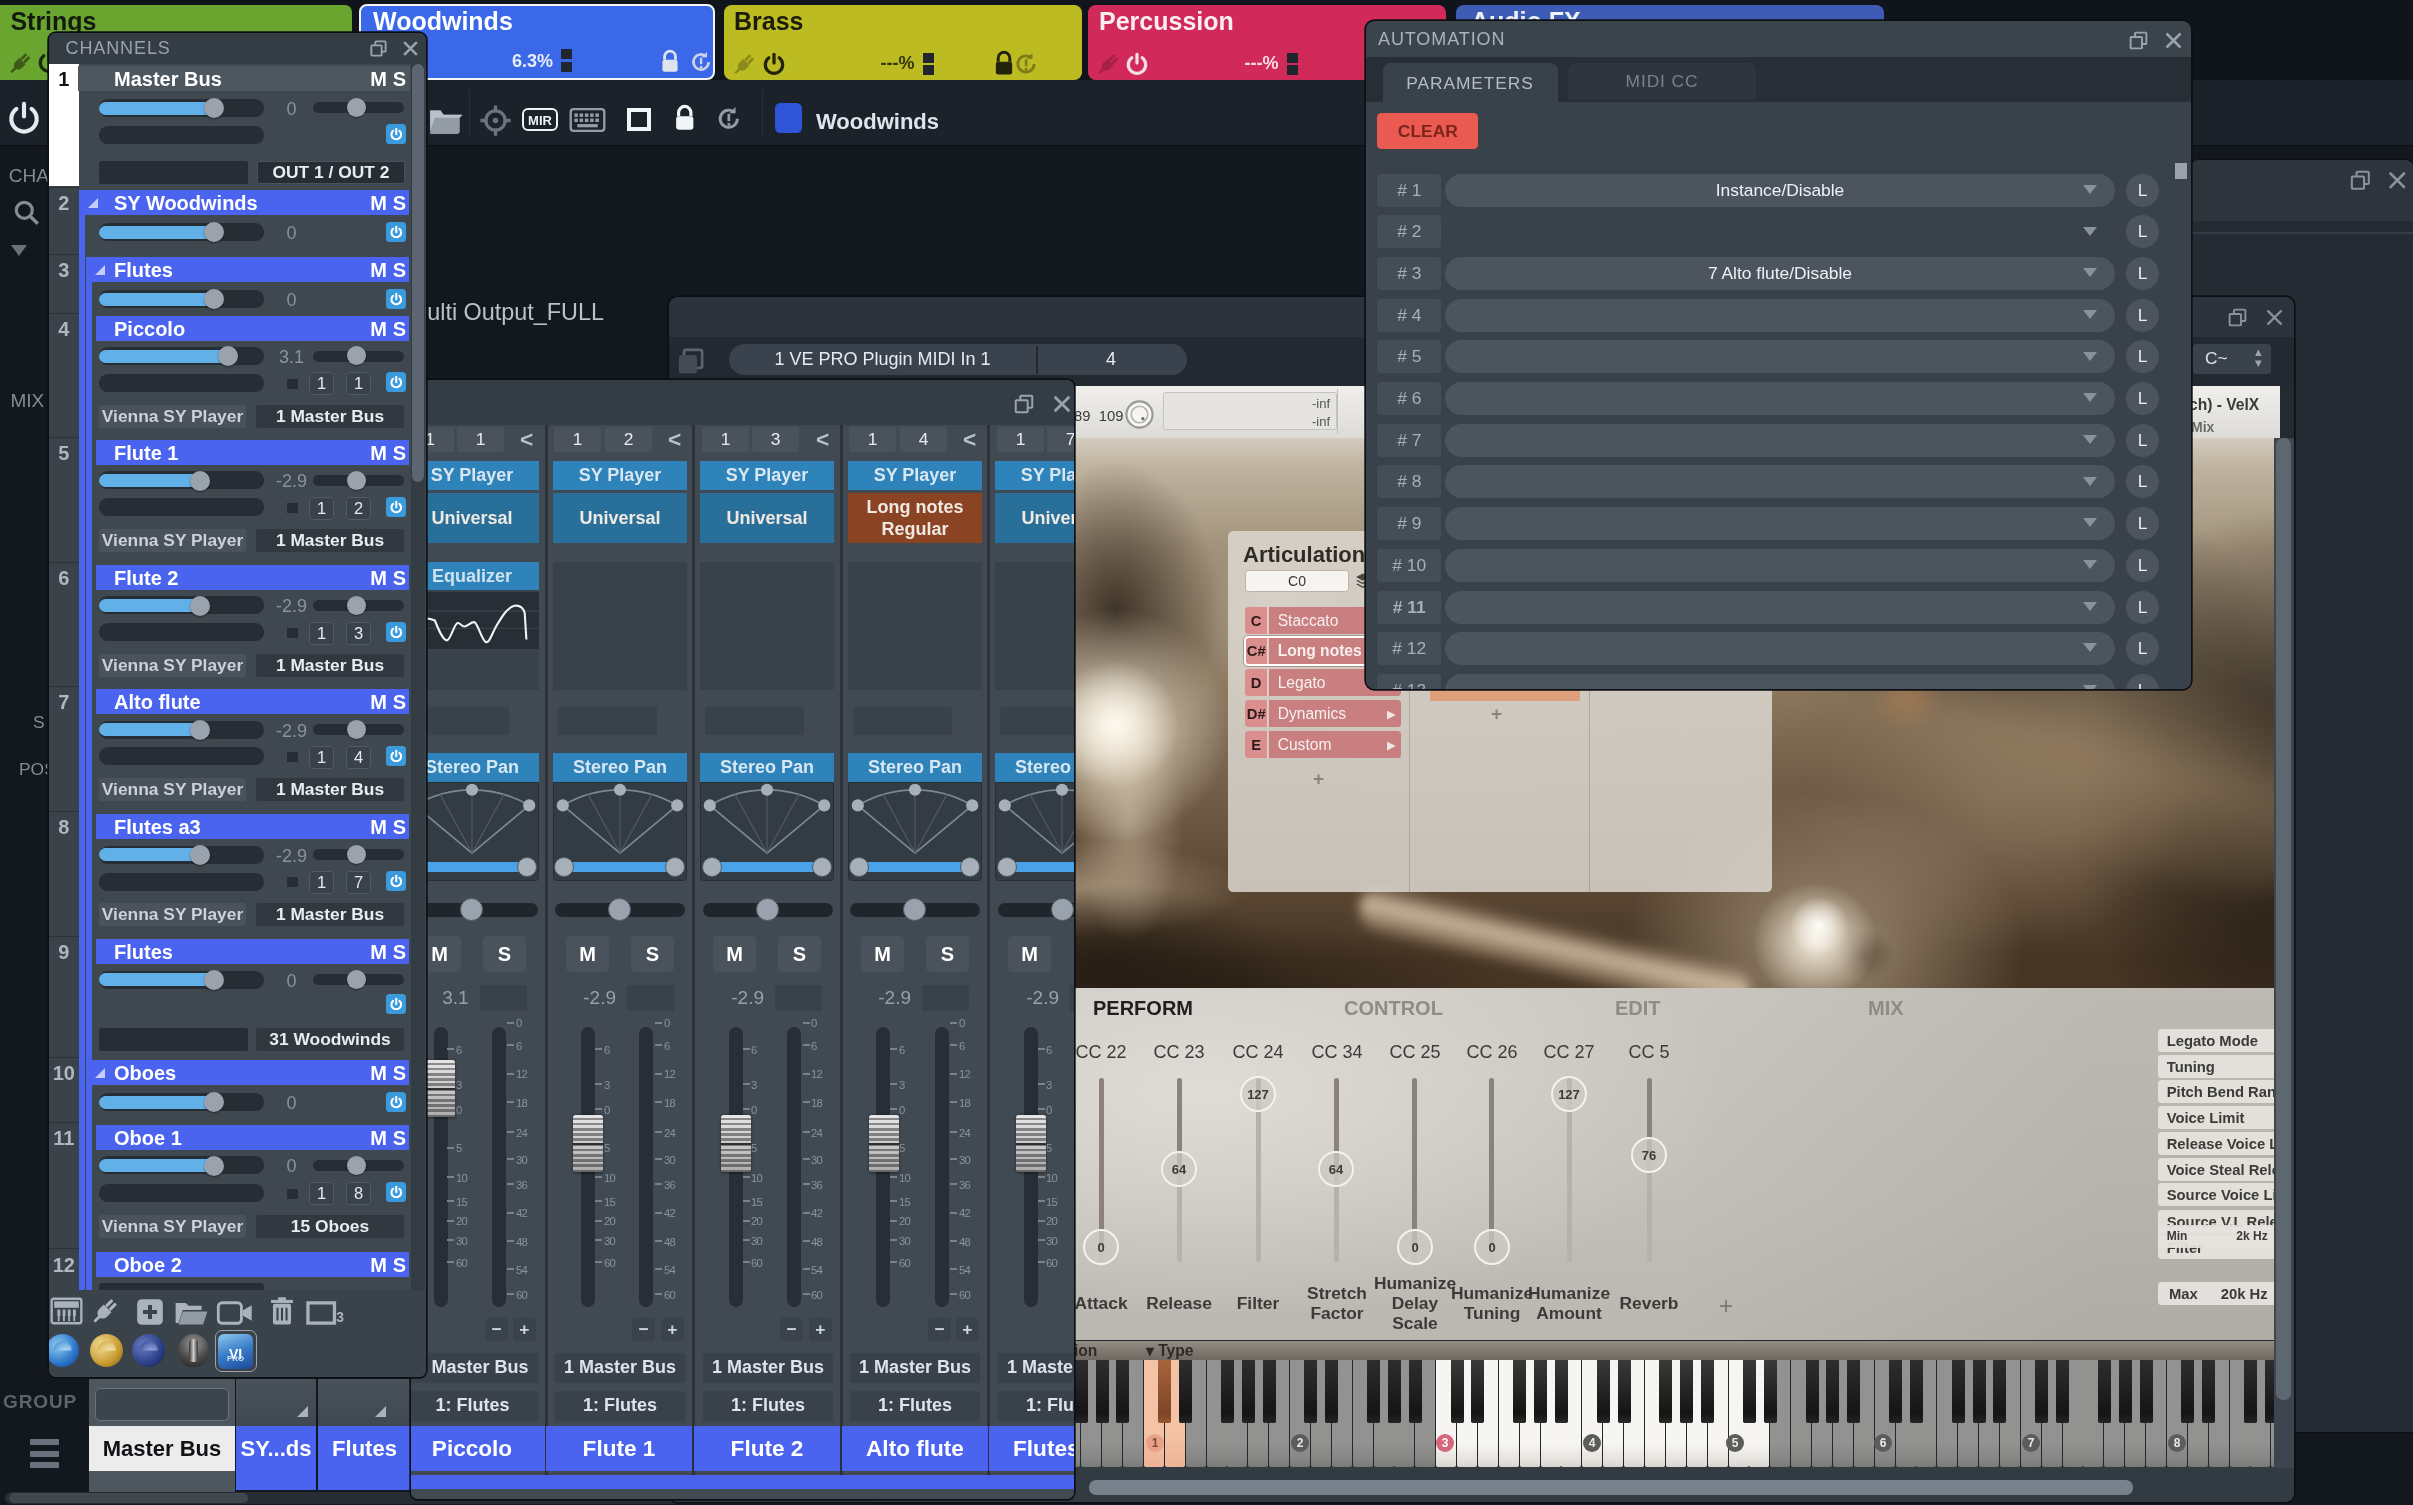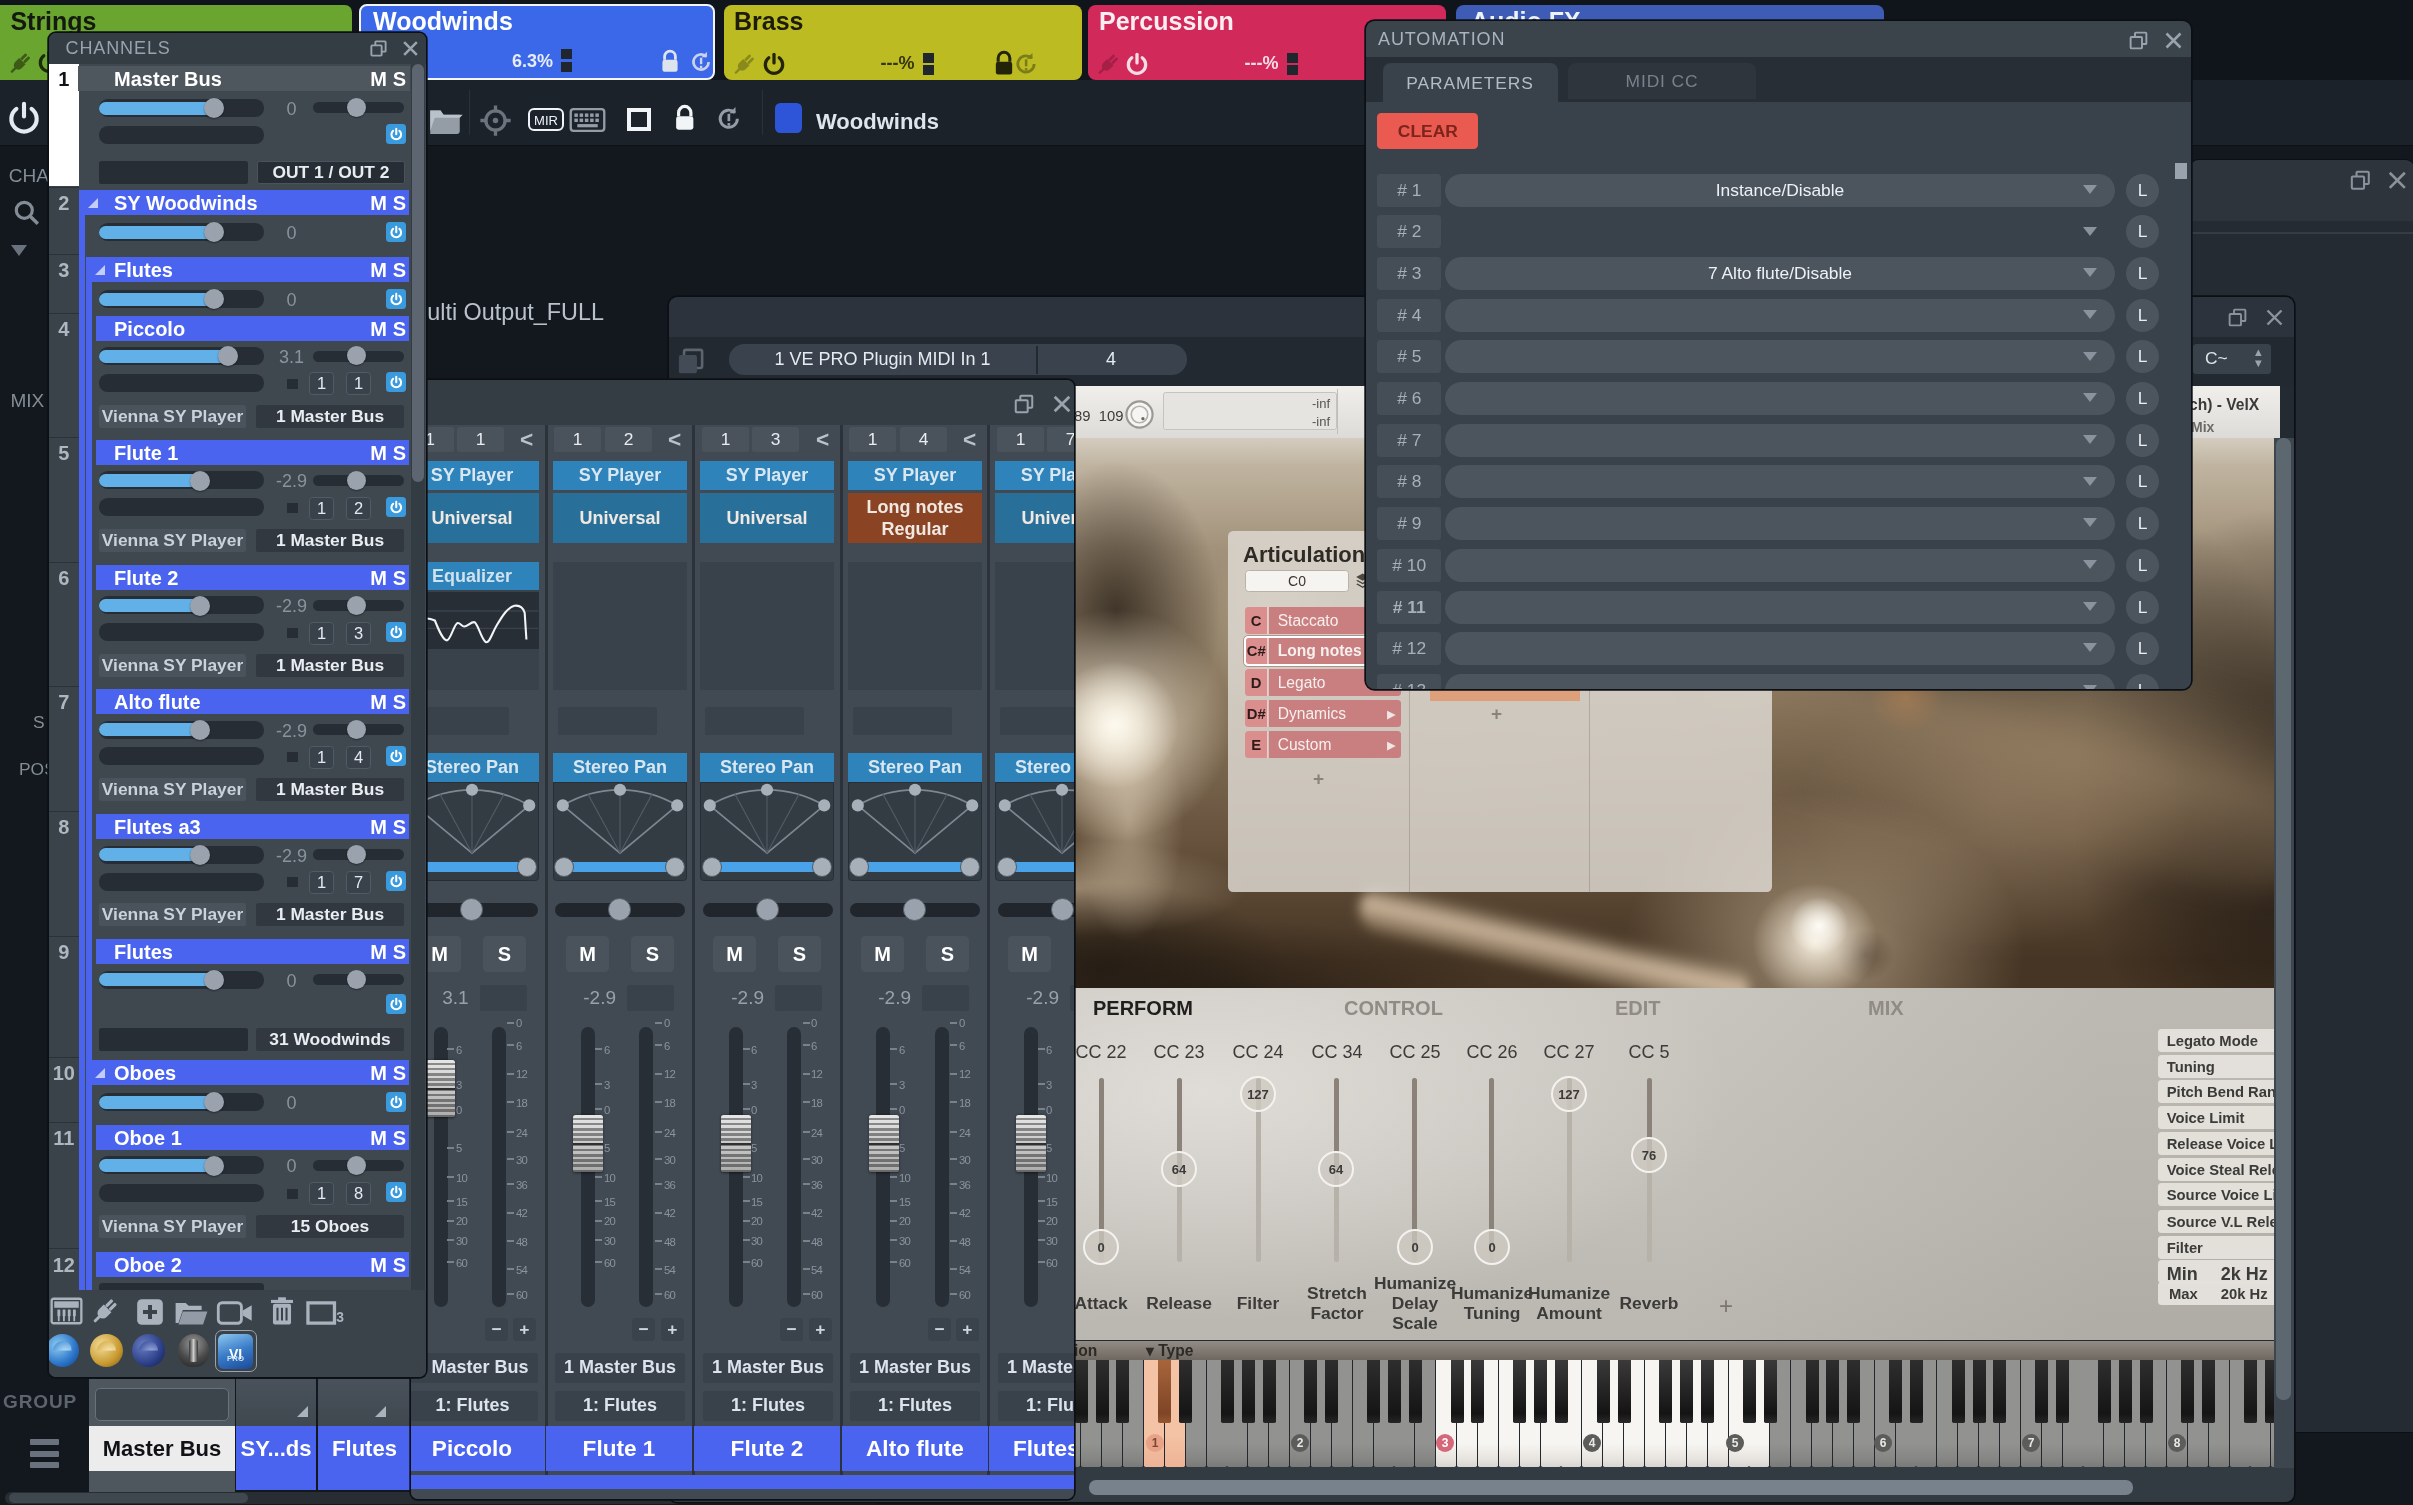--- a/index.html
+++ b/index.html
@@ -96,21 +96,21 @@
 <svg style="left:427px;top:106px;" width="36" height="29.5" viewBox="0 0 24 20">
       <path d="M2 3h7l2 3h11v11a2 2 0 0 1-2 2H2z" fill="#949ca6"></path>
       <path d="M2 3v14l3-9h17l2-2H11L9 3z" fill="#b9c1cb"></path>
     </svg>
 <div style="left:469px;top:90px;width:0.9px;height:45px;background:#2a313a;"></div>
 <svg style="left:479px;top:104px;" width="33" height="33" viewBox="0 0 24 24">
       <circle cx="12" cy="12" r="7" stroke="#6b737d" stroke-width="2.4" fill="none"></circle>
       <circle cx="12" cy="12" r="2" fill="#6b737d"></circle>
       <path d="M12 1v5M12 18v5M1 12h5M18 12h5" stroke="#6b737d" stroke-width="2.4"></path>
     </svg>
-<div style="left:522px;top:108px;width:36px;height:23.4px;border:2.2px solid #f0f4f8;border-radius:6px;color:#f0f4f8;font-size:13px;font-weight:normal;margin-left:6px;">
+<div style="left:522px;top:108px;width:36px;height:23.4px;border:2.2px solid #f0f4f8;border-radius:6px;color:#f0f4f8;font-size:13px;font-weight:bold;">
       <div style="position:relative;width:100%;text-align:center;top:2.6px;">MIR</div>
     </div>
 <svg style="left:570px;top:108px;" width="35" height="24" viewBox="0 0 24 16">
       <rect x="0.5" y="0.5" width="23" height="15" rx="2" stroke="#949ca6" stroke-width="1.6" fill="none"></rect>
       <g fill="#949ca6">
         <rect x="3" y="3.5" width="2.4" height="2.4"></rect>
         <rect x="6.6" y="3.5" width="2.4" height="2.4"></rect>
         <rect x="10.2" y="3.5" width="2.4" height="2.4"></rect>
         <rect x="13.8" y="3.5" width="2.4" height="2.4"></rect>
         <rect x="17.4" y="3.5" width="2.4" height="2.4"></rect>
@@ -358,21 +358,21 @@
     </div>
 <div style="left:1489px;top:886px;width:156px;height:23.4px;background:rgba(230,227,222,0.93);border-radius:3.5px 0 0 3.5px;color:#3b3b39;font-size:14.8px;font-weight:bold;overflow:hidden;">
       <div style="position:absolute;left:8.7px;top:3.5px;white-space:nowrap;">Source Voice Limit</div>
     </div>
 <div style="left:1489px;top:913px;width:156px;height:23.4px;background:rgba(230,227,222,0.93);border-radius:3.5px 0 0 3.5px;color:#3b3b39;font-size:14.8px;font-weight:bold;overflow:hidden;">
       <div style="position:absolute;left:8.7px;top:3.5px;white-space:nowrap;">Source V.L Release</div>
     </div>
 <div style="left:1489px;top:939px;width:156px;height:23.4px;background:rgba(230,227,222,0.93);border-radius:3.5px 0 0 3.5px;color:#3b3b39;font-size:14.8px;font-weight:bold;overflow:hidden;">
       <div style="position:absolute;left:8.7px;top:3.5px;white-space:nowrap;">Filter</div>
     </div>
-<div style="left:1489px;top:963px;width:156px;height:23.4px;background:rgba(230,227,222,0.93);border-radius:3.5px 0 0 3.5px;color:#3b3b39;font-size:18px;font-weight:bold;overflow:hidden;text-decoration:underline;">
+<div style="left:1489px;top:928px;width:156px;height:23.4px;background:rgba(230,227,222,0.93);border-radius:3.5px 0 0 3.5px;color:#3b3b39;font-size:12px;font-weight:bold;overflow:hidden;text-decoration:underline;">
       <div style="position:absolute;left:8.7px;top:3.5px;white-space:nowrap;">Min</div>
       <div style="position:absolute;left:8.7px;top:3.5px;width:101px;text-align:right;white-space:nowrap;">2k Hz</div>
     </div>
 <div style="left:1489px;top:985px;width:156px;height:23.4px;background:rgba(230,227,222,0.93);border-radius:3.5px 0 0 3.5px;color:#3b3b39;font-size:14.8px;font-weight:bold;overflow:hidden;">
       <div style="position:absolute;left:11px;top:3.5px;white-space:nowrap;text-align:center;">Max</div>
       <div style="position:absolute;left:8.7px;top:3.5px;width:101px;text-align:right;white-space:nowrap;">20k Hz</div>
     </div>
 <div style="left:0px;top:1044px;width:1625px;height:19px;background:linear-gradient(180deg,#928c84,#6e6861);"></div>
 <div style="left:405px;top:1045px;width:52px;height:16.5px;color:#2e2a26;font-size:15.6px;font-weight:bold;">ion</div>
 <div style="left:477px;top:1045px;width:69px;height:16.5px;color:#2e2a26;font-size:15.6px;font-weight:bold;">▾ Type</div>

